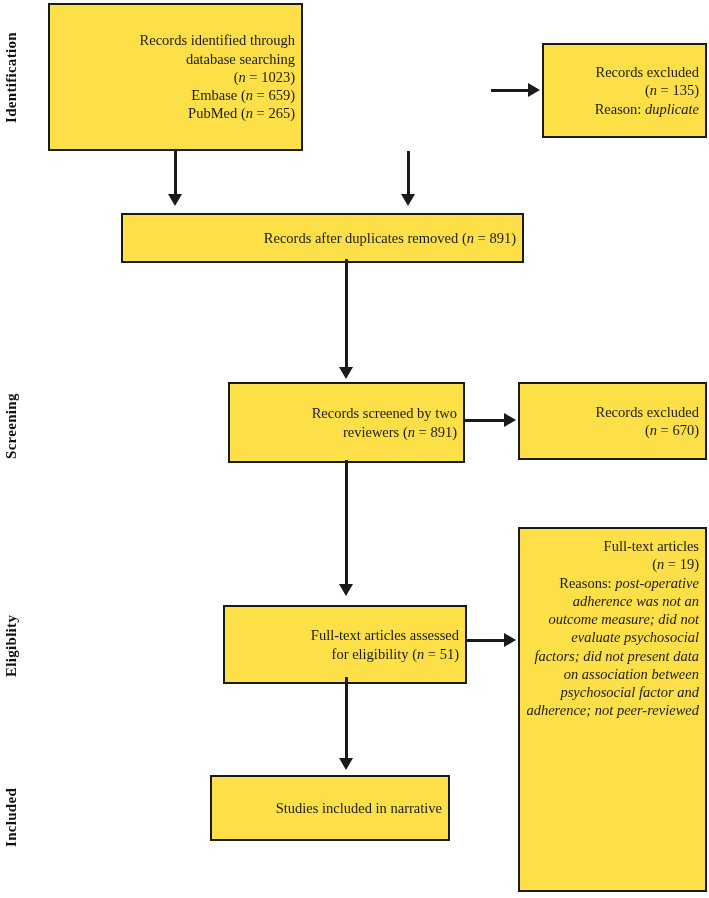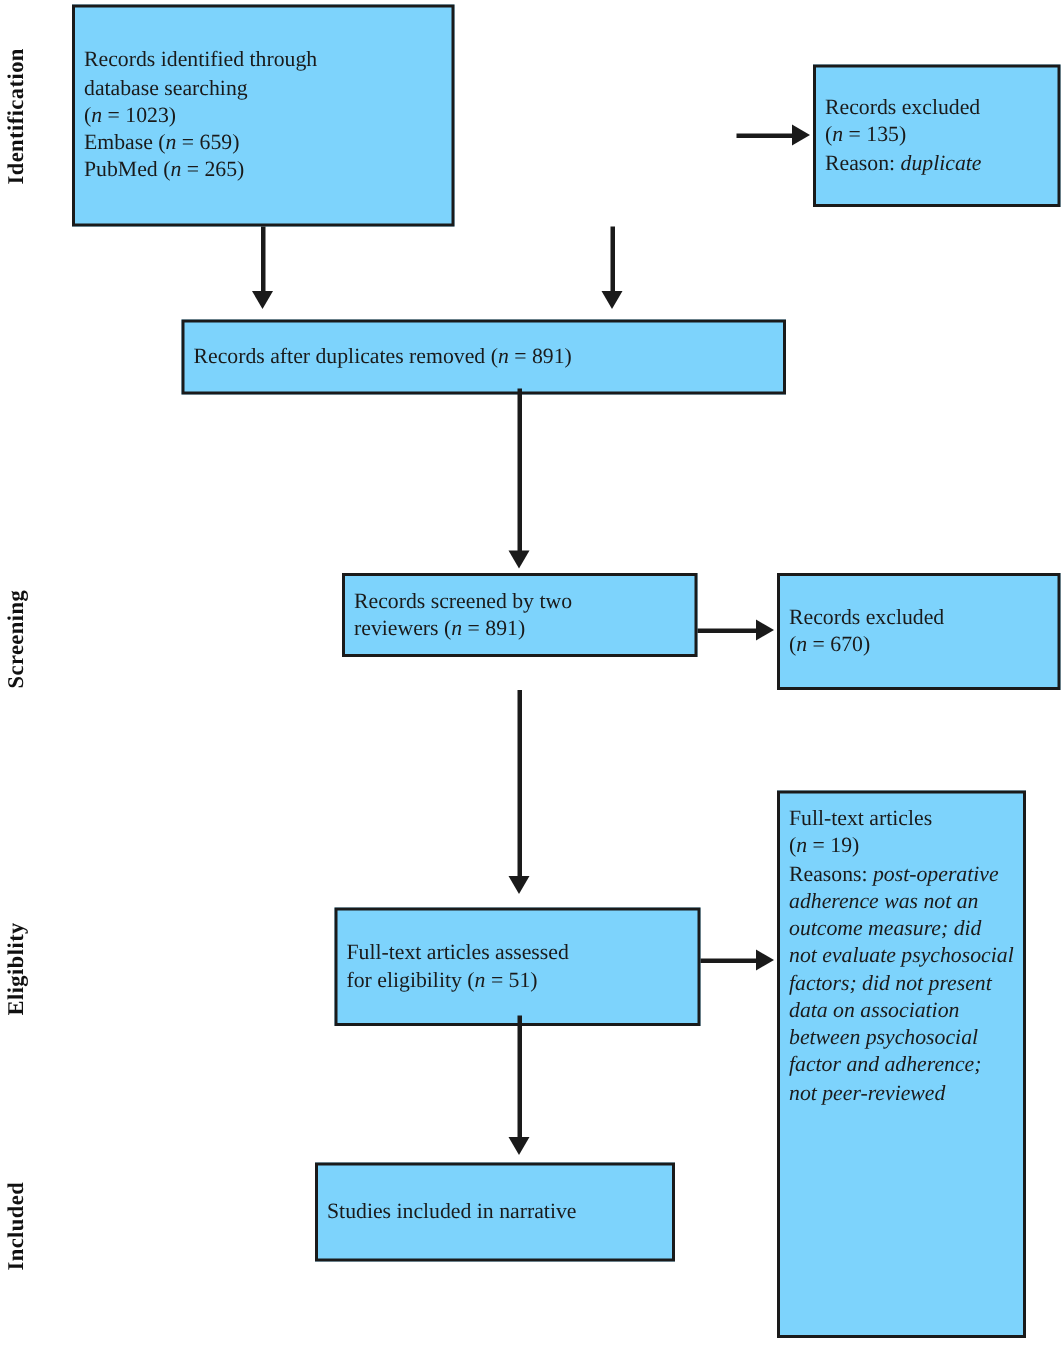--- a/index.html
+++ b/index.html
@@ -29,25 +29,25 @@
     transform: rotate(180deg);
     text-align: center;
     white-space: nowrap;
     line-height: 1;
   }
   
   .pbox {
     position: absolute;
     box-sizing: border-box;
     border: 2.2px solid #1a1a1a;
-    background: #7dd3fc;
+    background: #fde047;
     display: flex;
     align-items: center;
     justify-content: center;
-    text-align: left;
+    text-align: right;
     font-size: 14.5px;
     line-height: 1.26;
     padding: 3px 6px;
   }
   .pbox .inner { width: 100%; }
   .pbox .line { display: block; }
   em { font-style: italic; }
   .ital { font-style: italic; }
   
   .vline {
@@ -118,21 +118,21 @@
 
   <div class="pbox" style="left:121px; top:213px; width:403px; height:50px;">
     <div class="inner">
       <span class="line">Records after duplicates removed (<em>n</em> = <span>891</span>)</span>
     </div>
   </div>
 
   <div class="vline" style="left:345px; top:259px; height:112px;"></div>
   <div class="arrow-down" style="left:339px; top:367px;"></div>
 
-  <div class="pbox" style="left:228px; top:382px; width:237px; height:56px;">
+  <div class="pbox" style="left:228px; top:382px; width:237px; height:81px;">
     <div class="inner">
       <span class="line">Records screened by two</span>
       <span class="line">reviewers (<em>n</em> = <span>891</span>)</span>
     </div>
   </div>
 
   <div class="pbox" style="left:518px; top:382px; width:189px; height:78px;">
     <div class="inner">
       <span class="line">Records excluded</span>
       <span class="line">(<em>n</em> = <span>670</span>)</span>
@@ -145,21 +145,21 @@
   <div class="vline" style="left:345px; top:460px; height:128px;"></div>
   <div class="arrow-down" style="left:339px; top:584px;"></div>
 
   <div class="pbox" style="left:223px; top:605px; width:244px; height:79px;">
     <div class="inner">
       <span class="line">Full-text articles assessed</span>
       <span class="line">for eligibility (<em>n</em> = <span>51</span>)</span>
     </div>
   </div>
 
-  <div class="pbox" style="left:518px; top:527px; width:166px; height:365px; align-items:flex-start; padding-top:8px;">
+  <div class="pbox" style="left:518px; top:527px; width:189px; height:365px; align-items:flex-start; padding-top:8px;">
     <div class="inner">
       <span class="line">Full-text articles</span>
       <span class="line">(<em>n</em> = <span>19</span>)</span>
       <span class="line"><span>Reasons: </span><span class="ital">post-operative adherence was not an outcome measure; did not evaluate psychosocial factors; did not present data on association between psychosocial factor and adherence; not peer-reviewed</span></span>
     </div>
   </div>
 
   <div class="hline" style="left:467px; top:639px; width:39px;"></div>
   <div class="arrow-right" style="left:504px; top:632.5px;"></div>
 

